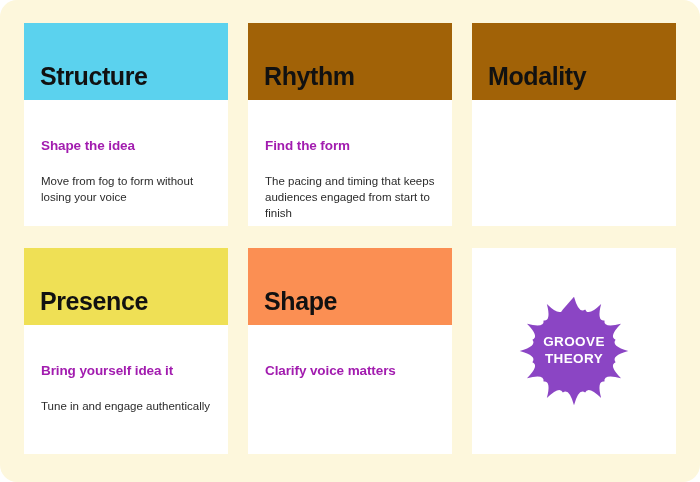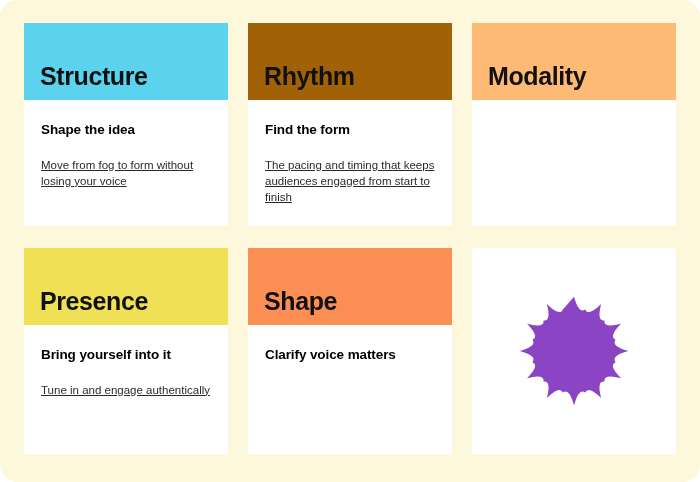--- a/index.html
+++ b/index.html
@@ -50,33 +50,32 @@
     line-height: 1;
   }
   .card-body {
     flex: 1;
     padding: 22px 16px 0 17px;
     box-sizing: border-box;
   }
   .card-subtitle {
     font-size: 13.5px;
     font-weight: bold;
-    color: #000000;
+    color: #a21caf;
     letter-spacing: -0.1px;
-    margin: 0 0 19px 0;
+    margin: 16px 0 19px 0;
     line-height: 1.15;
   }
   .card-desc {
     font-size: 11.5px;
     font-weight: normal;
     color: #2b2b2b;
     line-height: 1.42;
     margin: 0;
     max-width: 172px;
-    text-decoration: underline;
   }
   
   .row2 .card-body { padding-top: 22px; }
 
   
   .badge-card {
     background: #FFFFFF;
     display: flex;
     align-items: center;
     justify-content: center;
@@ -125,46 +124,50 @@
       <div class="card-header" style="background: #a16207;">
         <span class="card-title">Rhythm</span>
       </div>
       <div class="card-body">
         <p class="card-subtitle">Find the form</p>
         <p class="card-desc">The pacing and timing that keeps audiences engaged from start to finish</p>
       </div>
     </div>
 
     <div class="card">
-      <div class="card-header" style="background: #fdba74;">
+      <div class="card-header" style="background: #a16207;">
         <span class="card-title">Modality</span>
       </div>
     </div>
 
     <div class="card row2">
       <div class="card-header" style="background: rgb(239, 224, 85);">
         <span class="card-title">Presence</span>
       </div>
       <div class="card-body">
-        <p class="card-subtitle">Bring yourself into it</p>
+        <p class="card-subtitle">Bring yourself idea it</p>
         <p class="card-desc">Tune in and engage authentically</p>
       </div>
     </div>
 
     <div class="card row2">
       <div class="card-header" style="background: rgb(251, 143, 83);">
         <span class="card-title">Shape</span>
       </div>
       <div class="card-body">
         <p class="card-subtitle">Clarify voice matters</p>
       </div>
     </div>
 
     <div class="badge-card">
       <div class="badge-wrap">
         <svg viewBox="0 0 200 200">
           <path id="burst-path" fill="#8B45C4" d="M100.00,8.00Q108.19,37.76 118.89,29.49Q124.02,42.00 146.00,20.33Q138.22,50.19 151.62,48.38Q149.81,61.78 179.67,54.00Q158.00,75.98 170.51,81.11Q162.24,91.81 192.00,100.00Q162.24,108.19 170.51,118.89Q158.00,124.02 179.67,146.00Q149.81,138.22 151.62,151.62Q138.22,149.81 146.00,179.67Q124.02,158.00 118.89,170.51Q108.19,162.24 100.00,192.00Q91.81,162.24 81.11,170.51Q75.98,158.00 54.00,179.67Q61.78,149.81 48.38,151.62Q50.19,138.22 20.33,146.00Q42.00,124.02 29.49,118.89Q37.76,108.19 8.00,100.00Q37.76,91.81 29.49,81.11Q42.00,75.98 20.33,54.00Q50.19,61.78 48.38,48.38Q61.78,50.19 54.00,20.33Q75.98,42.00 81.11,29.49Z"></path>
         </svg>
+        <div class="badge-text" style="color: rgb(255, 255, 255);">
+          <div>GROOVE</div>
+          <div>THEORY</div>
+        </div>
       </div>
     </div>
 
   </div>
 </div>
 
 </body></html>

